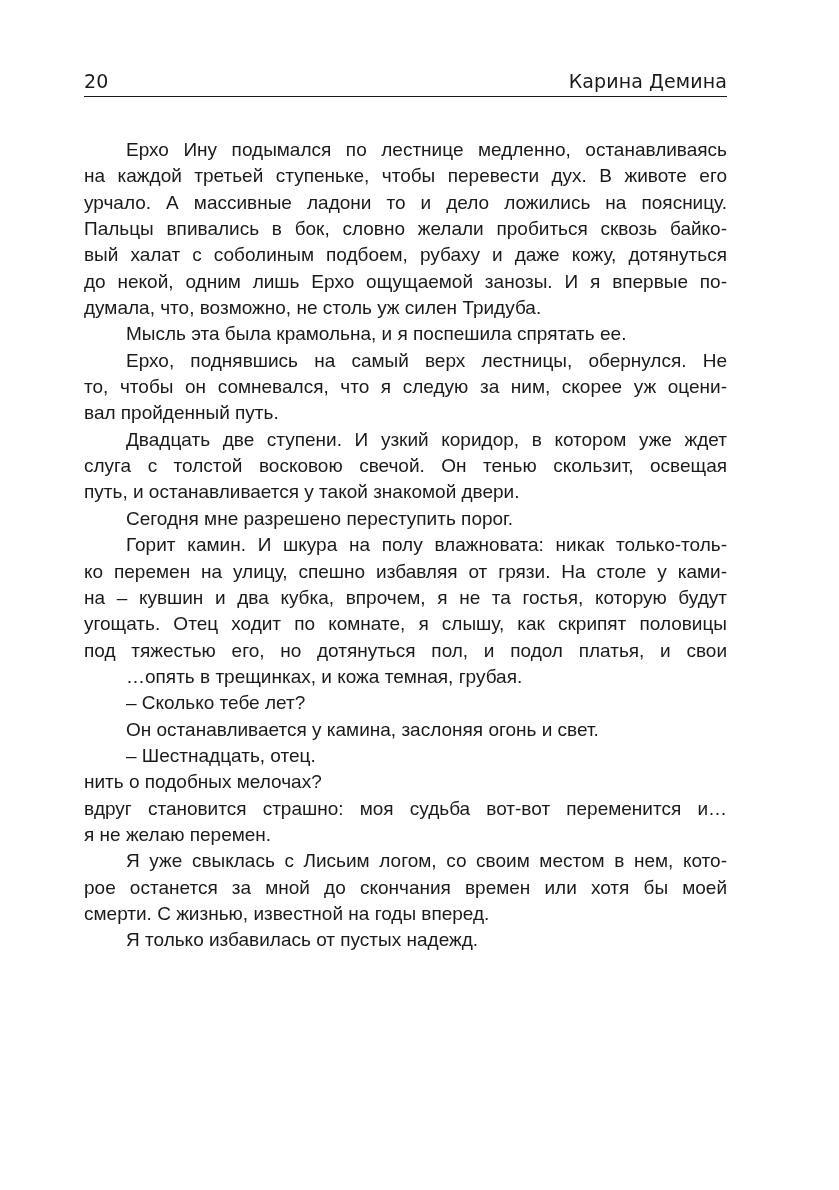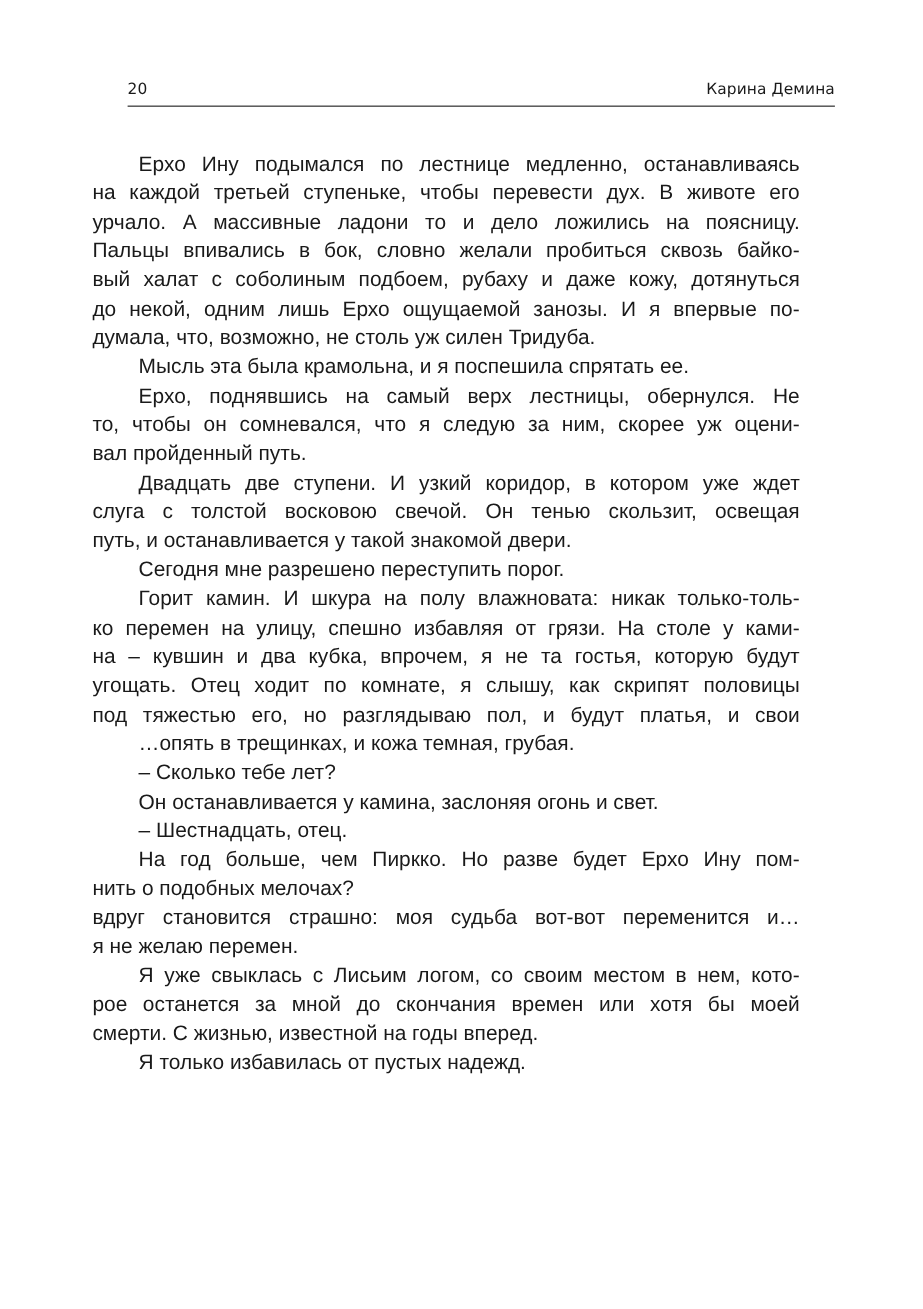--- a/index.html
+++ b/index.html
@@ -15,23 +15,22 @@
       color: #1a1a1a;
     }
     .page-header {
       position: absolute;
       left: 84px;
       top: 66px;
       width: 643px;
       height: 30px;
       border-bottom: 1.3px solid #1a1a1a;
       font-family: "DejaVu Sans", "Liberation Sans", sans-serif;
-      font-size: 14px;
+      font-size: 19px;
       line-height: 24px;
-      margin-left: 32px;
     }
     .page-number {
       position: absolute;
       left: 0;
       top: 3px;
       letter-spacing: 0.2px;
     }
     .running-title {
       position: absolute;
       right: 0;
@@ -84,26 +83,25 @@
     <span class="line">то, чтобы он сомневался, что я следую за ним, скорее уж оцени-</span>
     <span class="line last">вал пройденный путь.</span>
     <span class="line indent">Двадцать две ступени. И узкий коридор, в котором уже ждет</span>
     <span class="line">слуга с толстой восковою свечой. Он тенью скользит, освещая</span>
     <span class="line last">путь, и останавливается у такой знакомой двери.</span>
     <span class="line indent last">Сегодня мне разрешено переступить порог.</span>
     <span class="line indent">Горит камин. И шкура на полу влажновата: никак только-толь-</span>
     <span class="line">ко перемен на улицу, спешно избавляя от грязи. На столе у ками-</span>
     <span class="line">на – кувшин и два кубка, впрочем, я не та гостья, которую будут</span>
     <span class="line">угощать. Отец ходит по комнате, я слышу, как скрипят половицы</span>
-    <span class="line">под тяжестью его, но разглядываю пол, и будут платья, и свои</span>
+    <span class="line">под тяжестью его, но дотянуться пол, и подол платья, и свои</span>
     <span class="line indent last">…опять в трещинках, и кожа темная, грубая.</span>
     <span class="line indent last">– Сколько тебе лет?</span>
     <span class="line indent last">Он останавливается у камина, заслоняя огонь и свет.</span>
     <span class="line indent last">– Шестнадцать, отец.</span>
-    <span class="line indent">На год больше, чем Пиркко. Но разве будет Ерхо Ину пом-</span>
     <span class="line last">нить о подобных мелочах?</span>
     <span class="line">вдруг становится страшно: моя судьба вот-вот переменится и…</span>
     <span class="line last">я не желаю перемен.</span>
     <span class="line indent">Я уже свыклась с Лисьим логом, со своим местом в нем, кото-</span>
     <span class="line">рое останется за мной до скончания времен или хотя бы моей</span>
     <span class="line last">смерти. С жизнью, известной на годы вперед.</span>
     <span class="line indent last">Я только избавилась от пустых надежд.</span>
   </div>
 
 </body></html>

